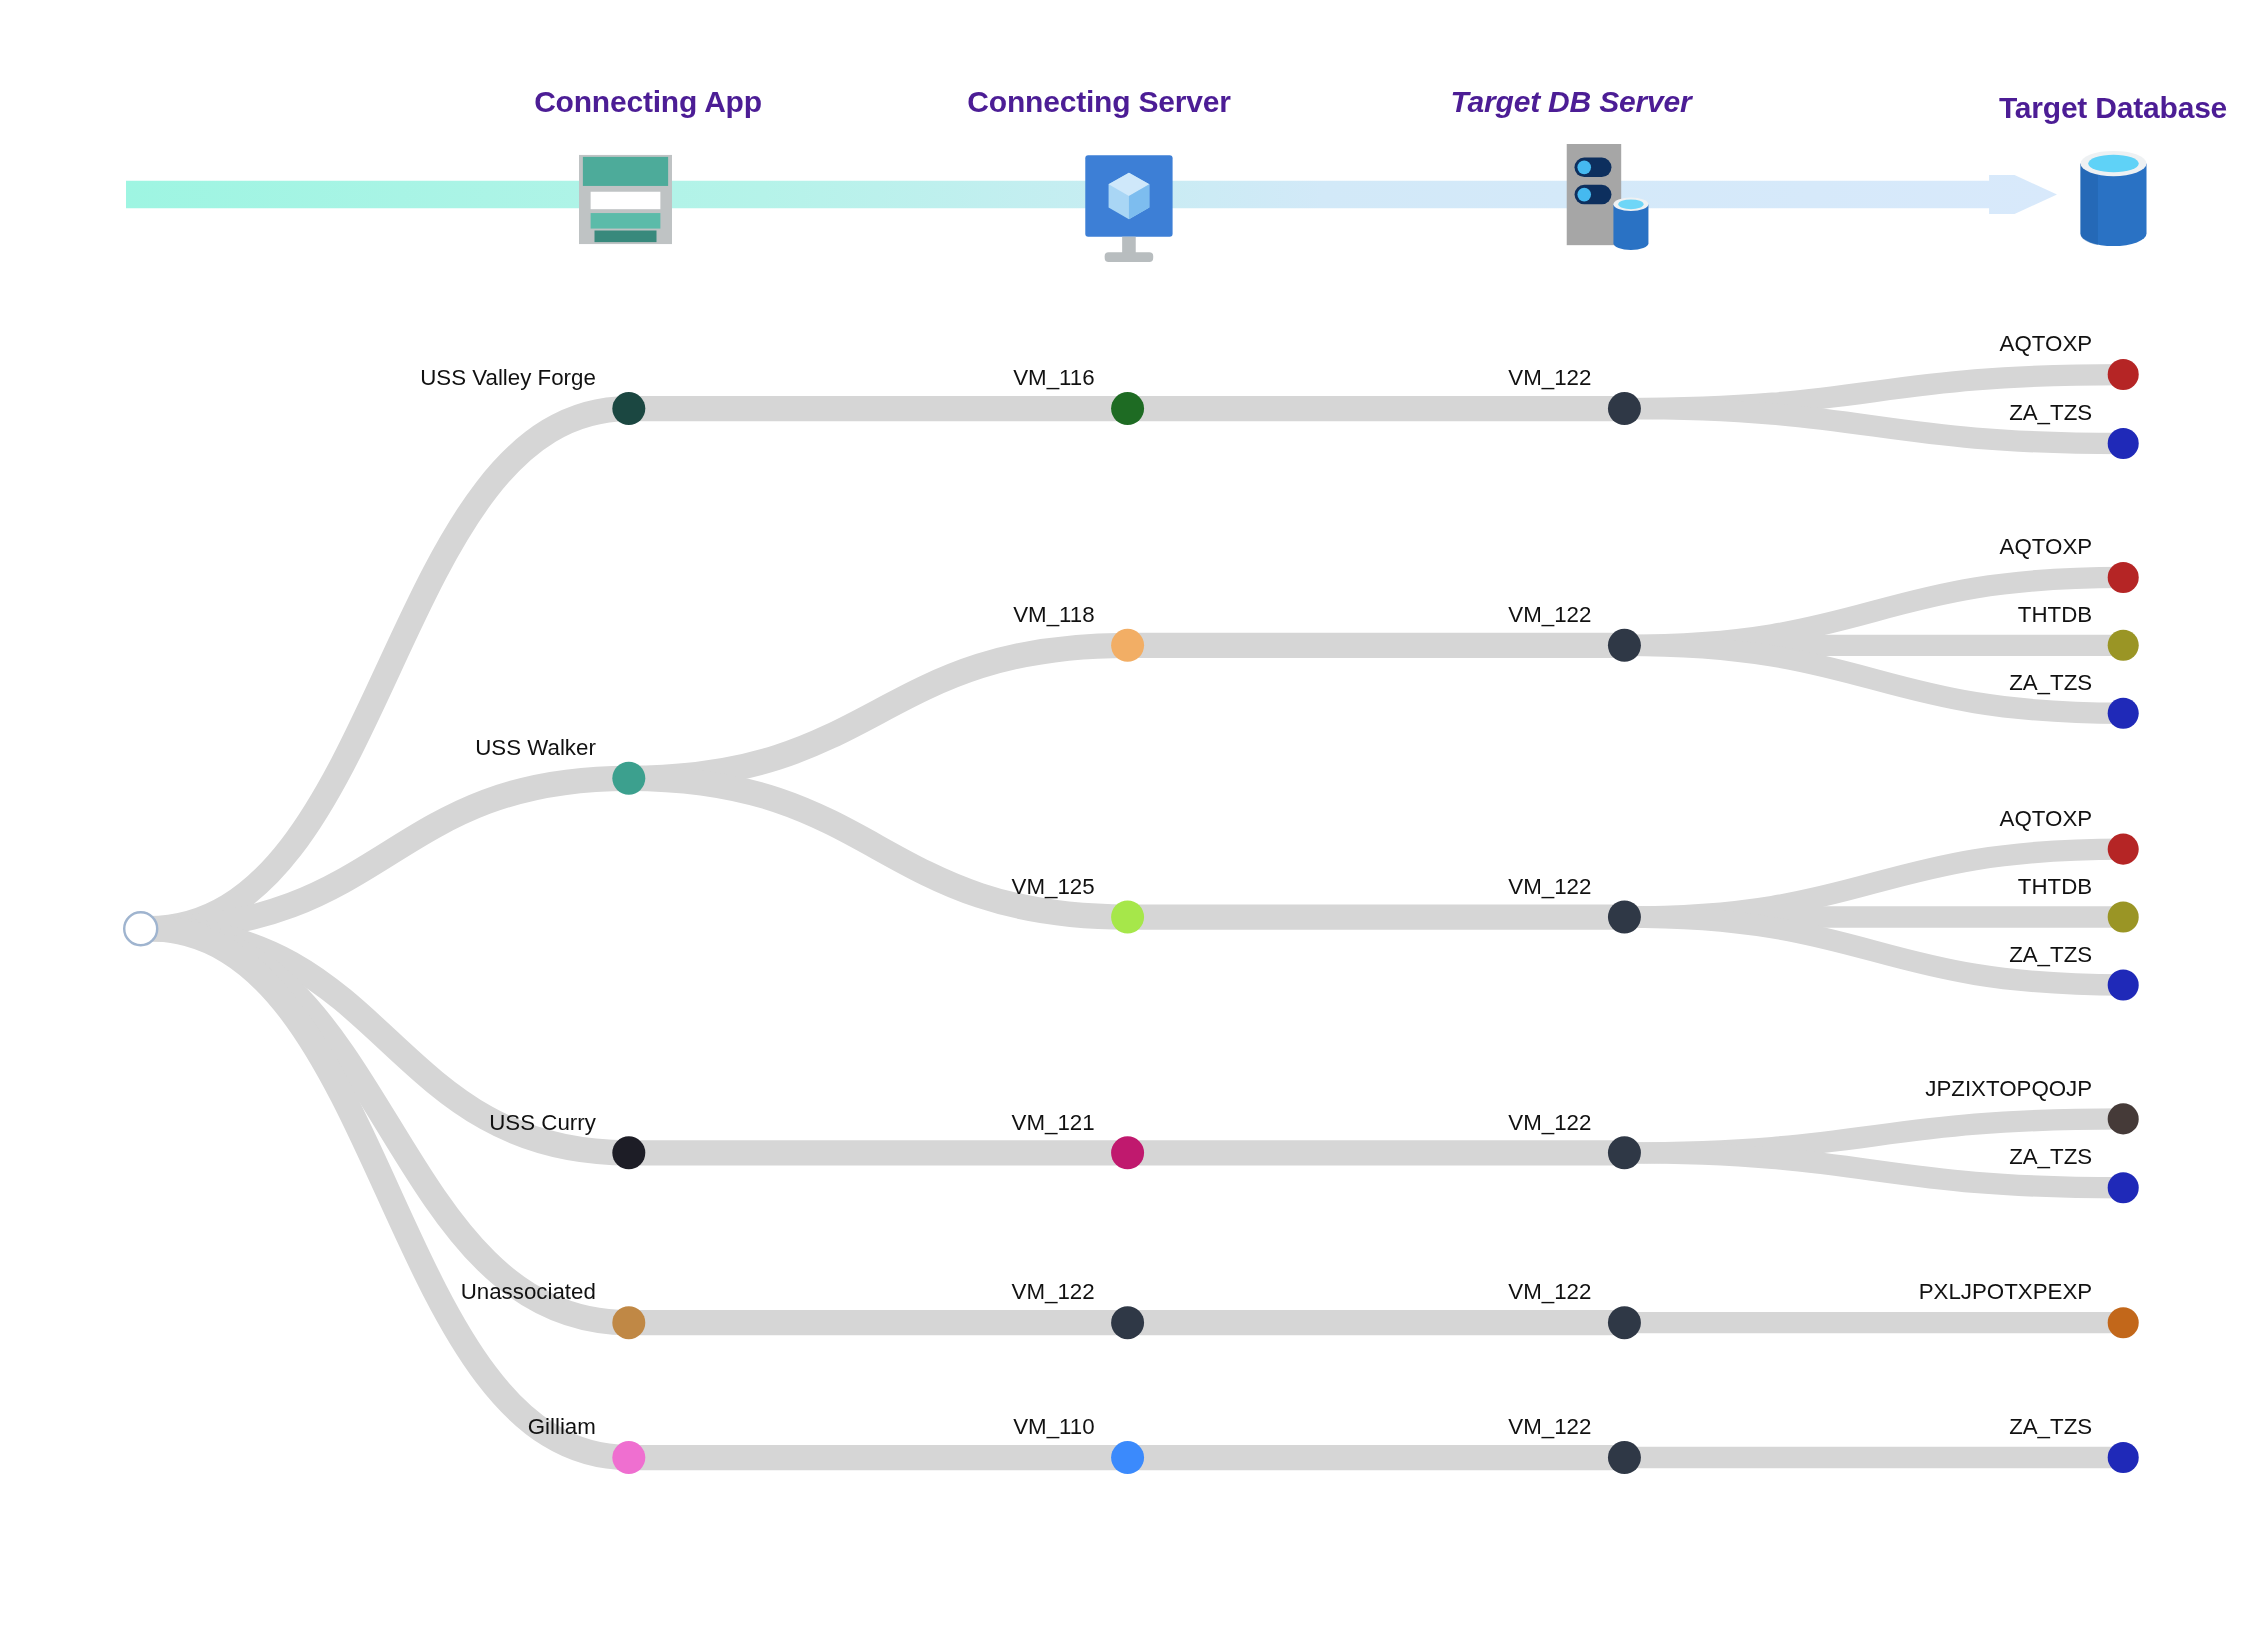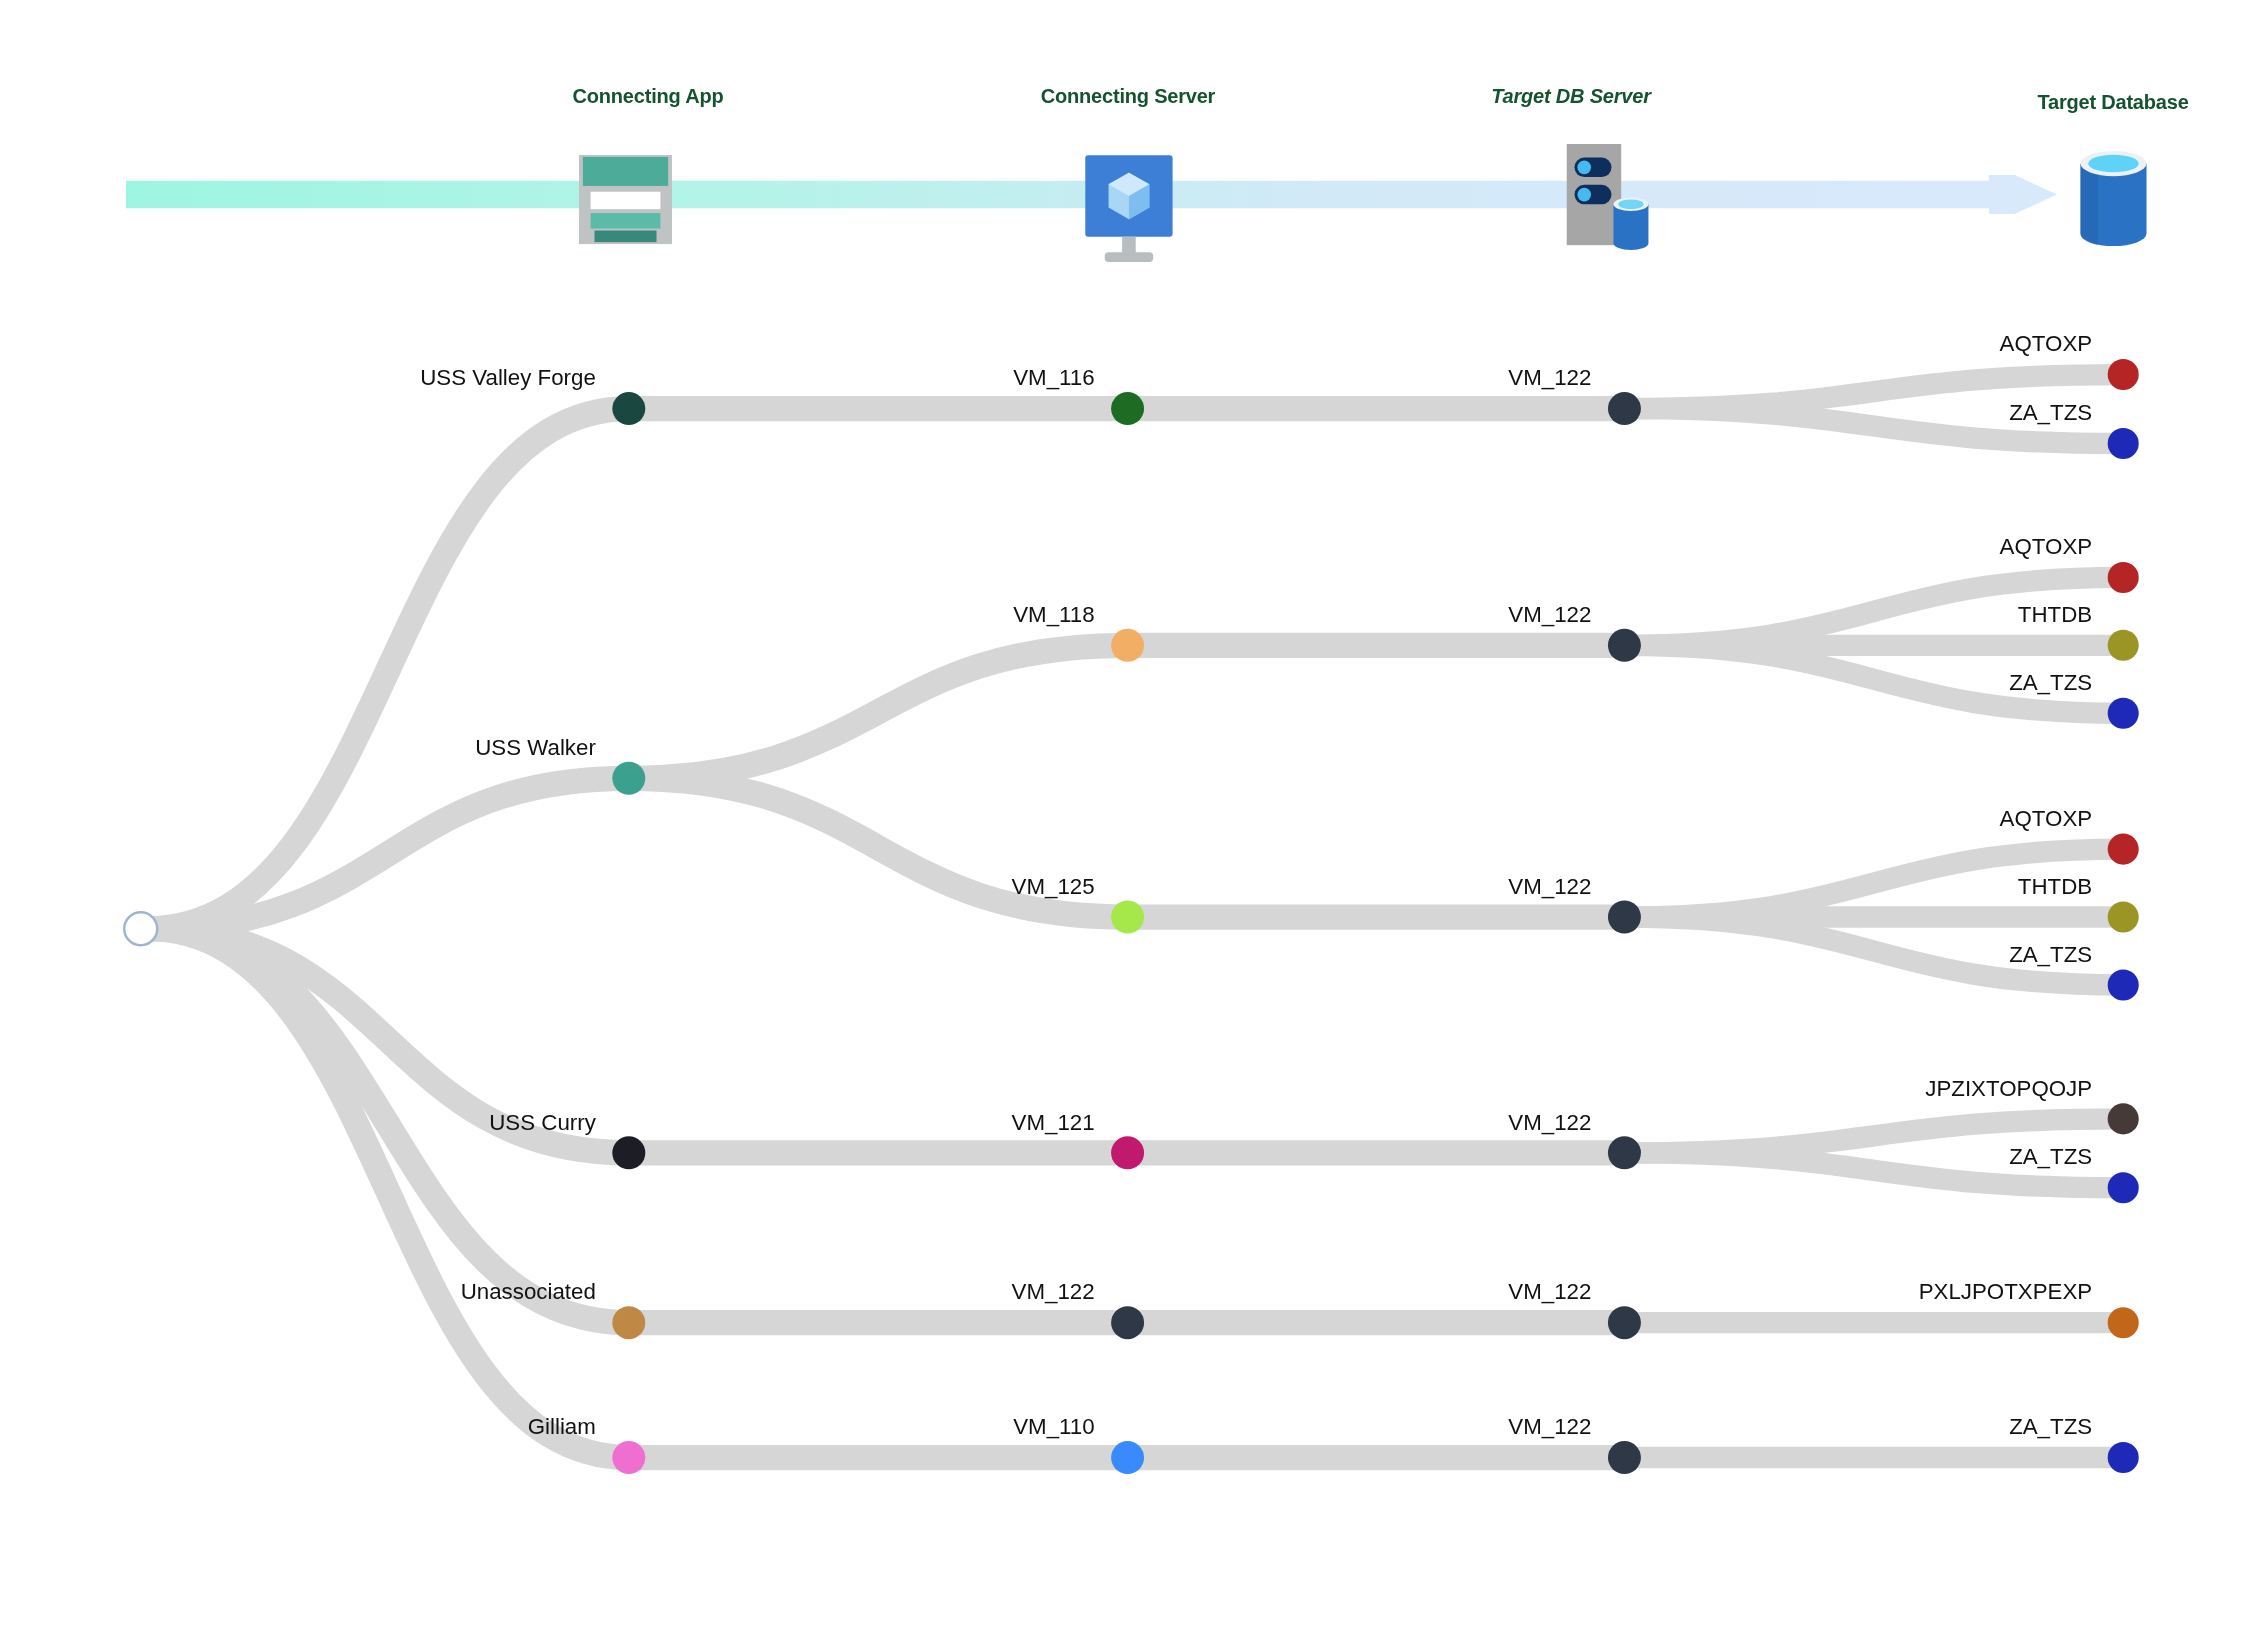--- a/index.html
+++ b/index.html
@@ -19,23 +19,23 @@
     width: 2261px;
     height: 1640px;
     background: #ffffff;
   }
 
   
   .header-labels { position: absolute; top: 0; left: 0; width: 2261px; height: 155px; }
   .col-title {
     position: absolute;
     transform: translateX(-50%);
-    font-size: 20px;
+    font-size: 30px;
     font-weight: bold;
-    color: #14532d;
+    color: #4c1d95;
     letter-spacing: -0.2px;
     white-space: nowrap;
     font-family: "Liberation Sans", sans-serif;
   }
 
   .flowbar {
     position: absolute;
     left: 126px;
     top: 175px;
     width: 1931px;
@@ -59,21 +59,21 @@
     fill: #111111;
   }
 </style>
 </head>
 <body>
 
 <div id="stage">
 
   <div class="header-labels">
       <div class="col-title" style="left: 648px; top: 85px;">Connecting App</div>
-      <div class="col-title" style="left: 1128px; top: 85px;">Connecting Server</div>
+      <div class="col-title" style="left: 1099px; top: 85px;">Connecting Server</div>
       <div class="col-title" style="left: 1571px; top: 85px; font-style: italic;">Target DB Server</div>
       <div class="col-title" style="left: 2113px; top: 91px;">Target Database</div>
     </div>
 
   <svg class="flowbar" viewBox="0 0 1990 40" preserveAspectRatio="none">
     <defs>
       <linearGradient id="flowgrad" x1="0" y1="0" x2="1" y2="0">
         <stop offset="0%" stop-color="#9ef5e2"></stop>
         <stop offset="33%" stop-color="#b5f3e9"></stop>
         <stop offset="62%" stop-color="#d2e9f8"></stop>

